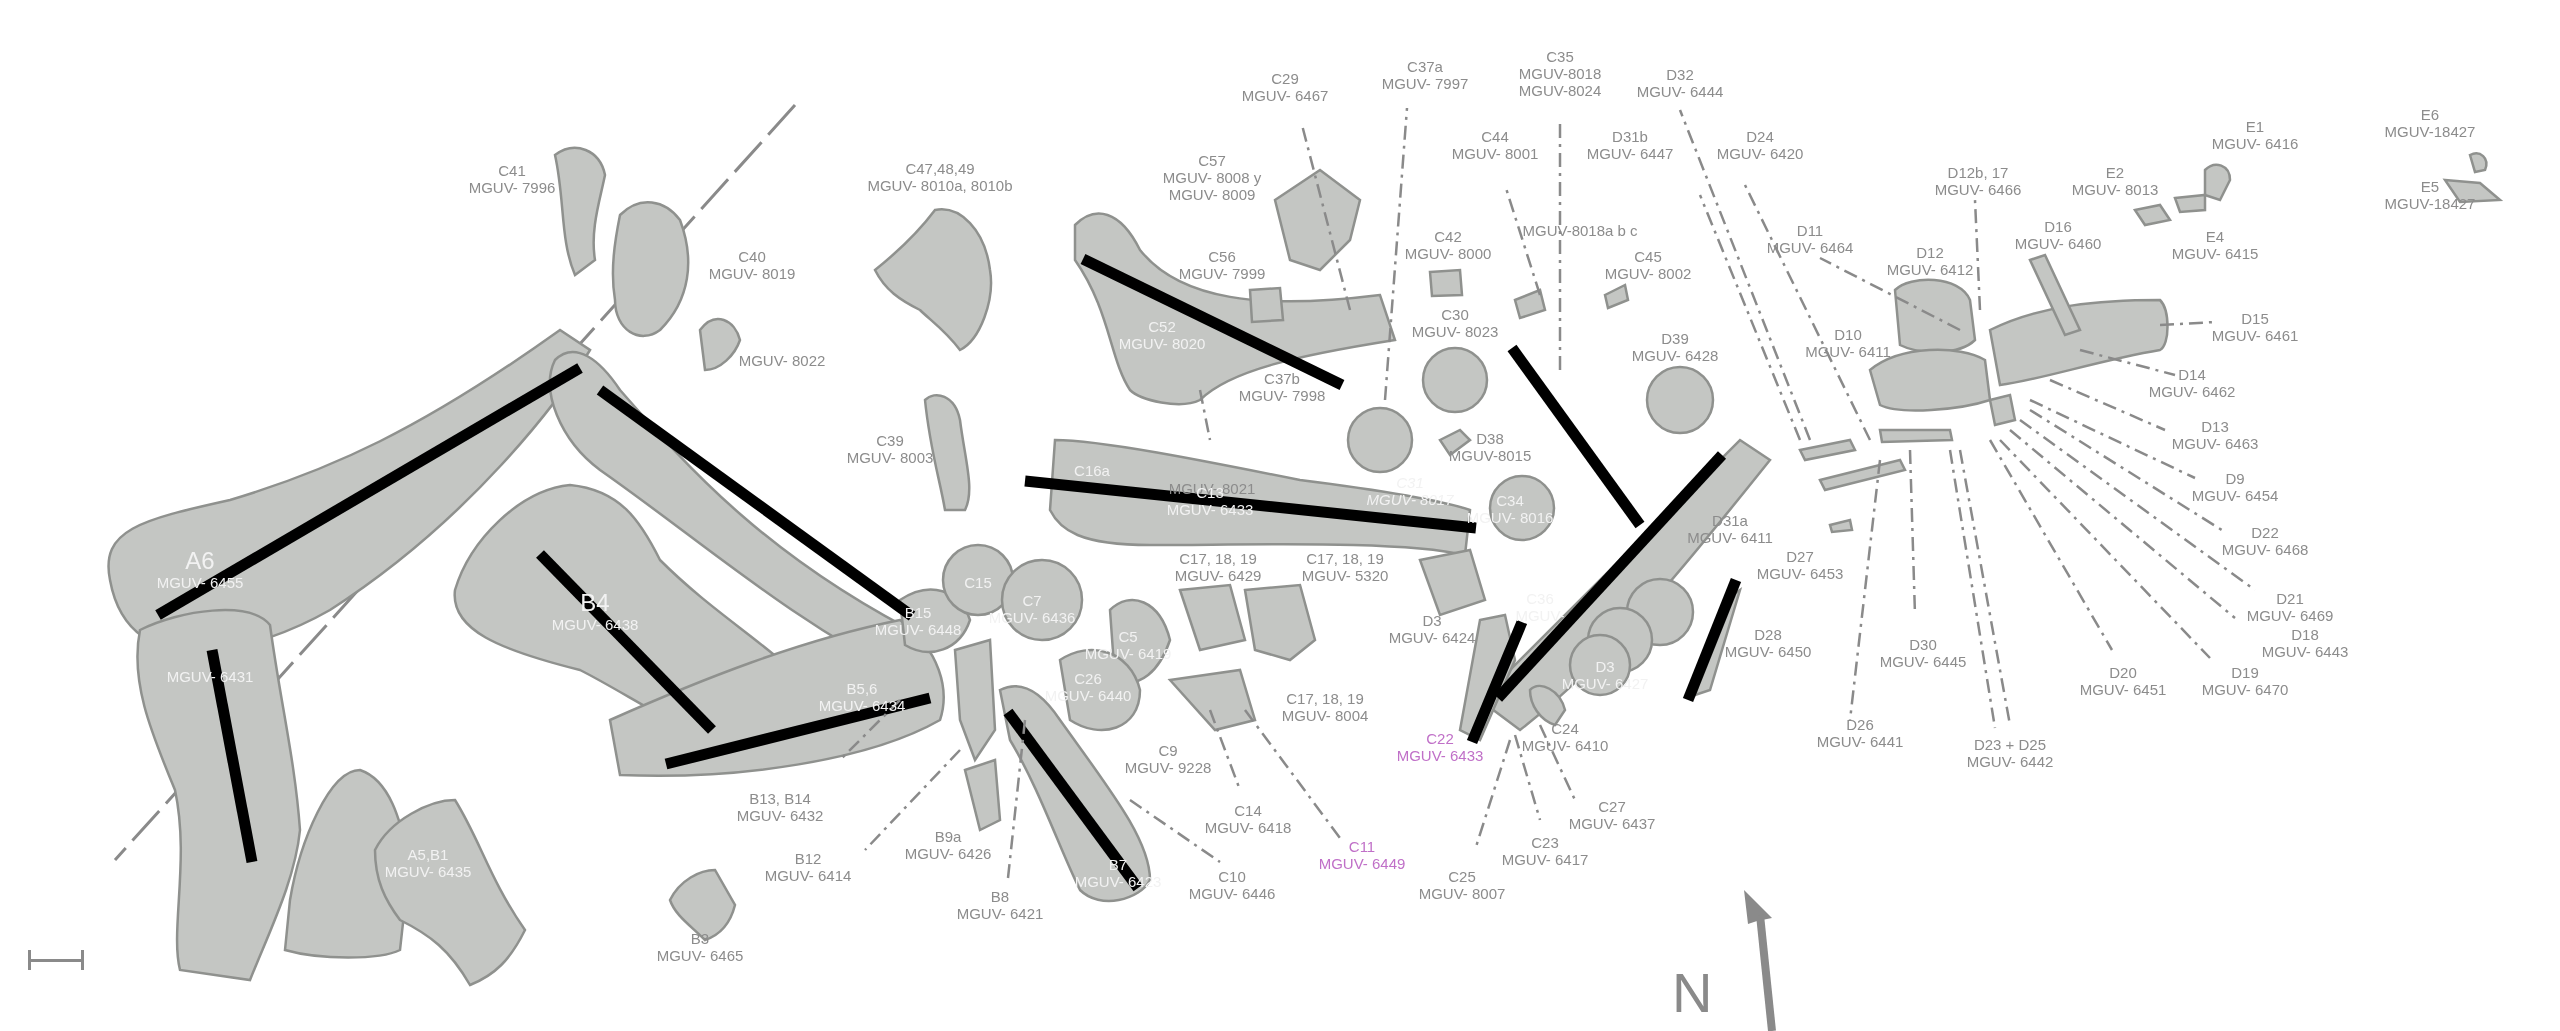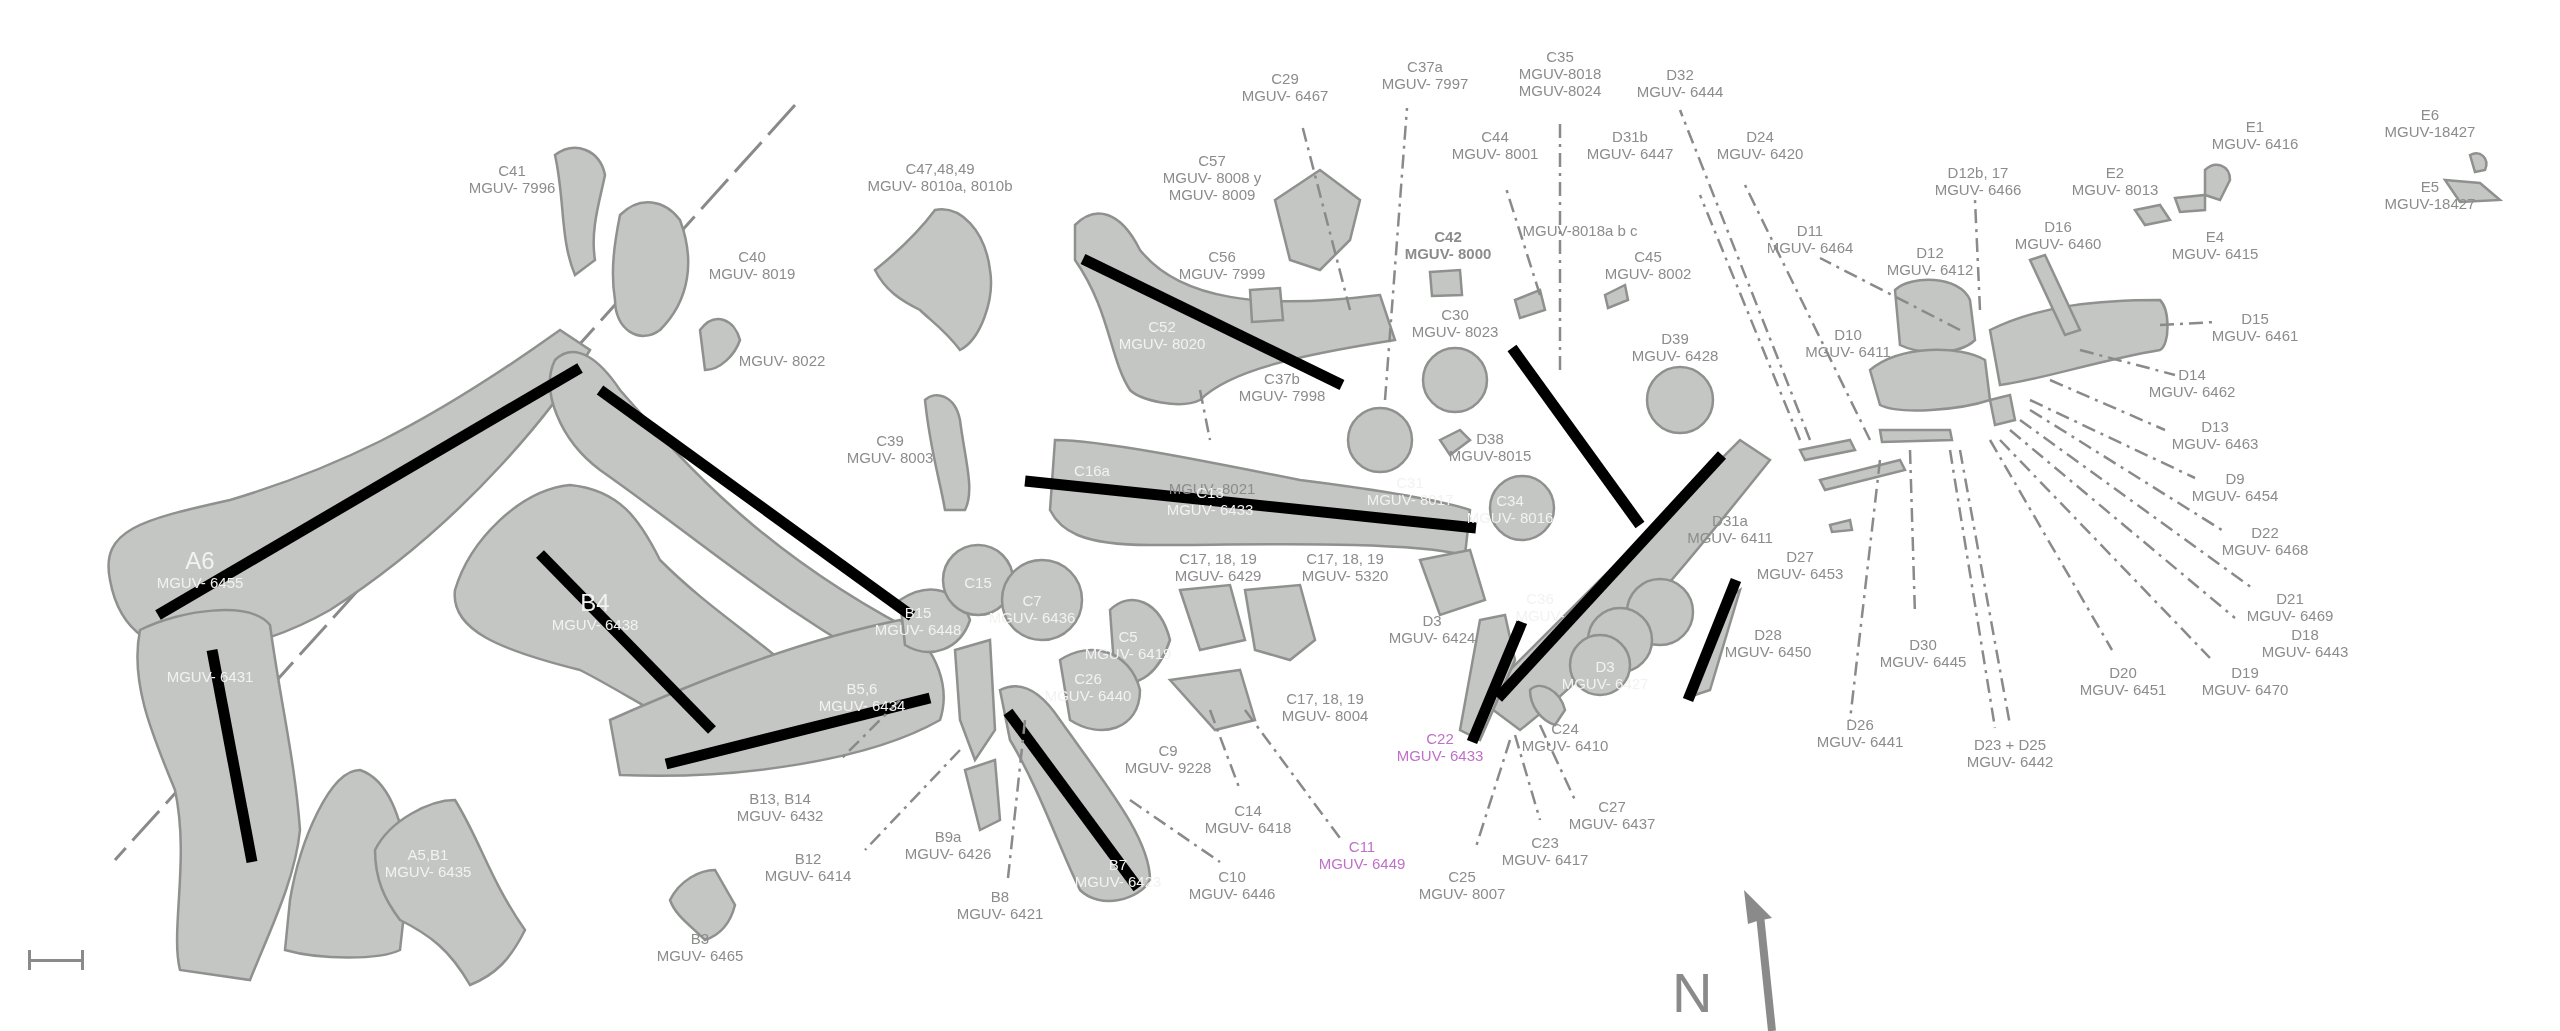--- a/index.html
+++ b/index.html
@@ -186,21 +186,21 @@
     </div>
     <div class="lbl" style="left: 1760px; top: 128px;">
       <span class="code">D24</span>
       <span class="num">MGUV- 6420</span>
     </div>
     <div class="lbl" style="left: 1212px; top: 152px;">
       <span class="code">C57</span>
       <span class="num">MGUV- 8008 y</span>
       <span class="num">MGUV- 8009</span>
     </div>
-    <div class="lbl" style="left: 1448px; top: 228px; font-weight: bold;">
+    <div class="lbl" style="left: 1448px; top: 228px;">
       <span class="code">C42</span>
       <span class="num">MGUV- 8000</span>
     </div>
     <div class="lbl" style="left: 1580px; top: 222px;">
       <span class="num">MGUV-8018a b c</span>
     </div>
     <div class="lbl" style="left: 1648px; top: 248px;">
       <span class="code">C45</span>
       <span class="num">MGUV- 8002</span>
     </div>
@@ -332,21 +332,21 @@
       <span class="num">MGUV- 6441</span>
     </div>
     <div class="lbl" style="left: 2010px; top: 736px;">
       <span class="code">D23 + D25</span>
       <span class="num">MGUV- 6442</span>
     </div>
     <div class="lbl in" style="left: 1510px; top: 492px;">
       <span class="code">C34</span>
       <span class="num">MGUV- 8016</span>
     </div>
-    <div class="lbl in" style="left: 1410px; top: 474px;">
+    <div class="lbl in" style="left: 1410px; top: 474px; font-style: italic;">
       <span class="code">C31</span>
       <span class="num">MGUV- 8017</span>
     </div>
     <div class="lbl in" style="left: 1092px; top: 462px;">
       <span class="code">C16a</span>
     </div>
     <div class="lbl in" style="left: 1210px; top: 484px;">
       <span class="code">C13</span>
       <span class="num">MGUV- 6433</span>
     </div>

